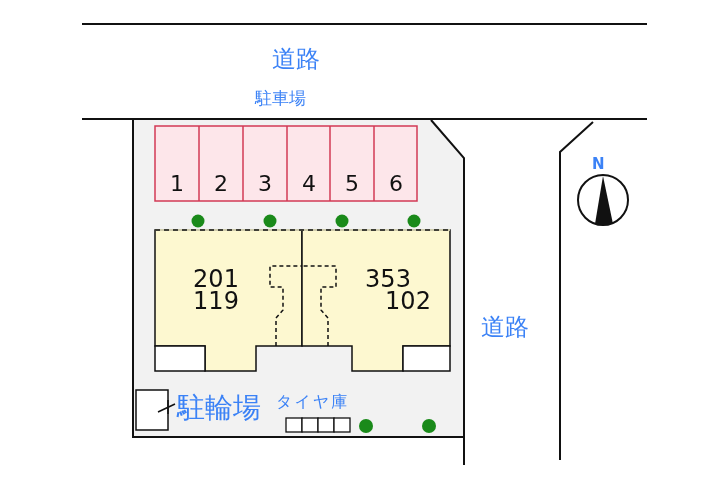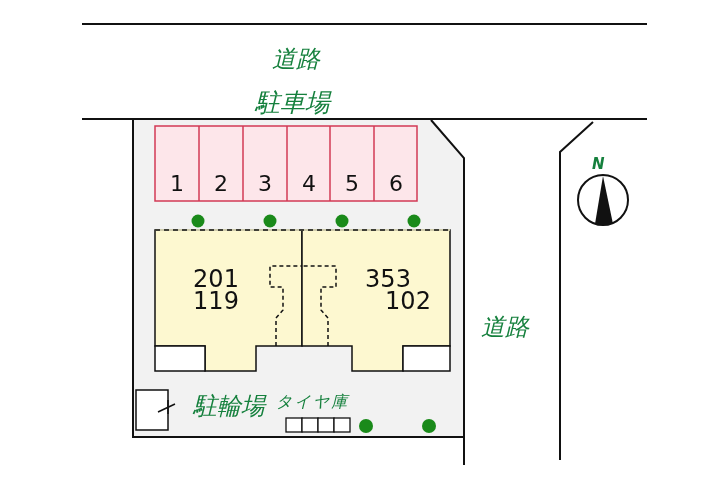--- a/index.html
+++ b/index.html
@@ -1,23 +1,23 @@
 <!DOCTYPE html>
 <html><head>
 <meta charset="utf-8">
 <style>
   html, body { margin: 0; padding: 0; background: #ffffff; }
   body { width: 720px; height: 480px; position: relative; overflow: hidden;
          font-family: "DejaVu Sans", sans-serif; color: #111; }
   svg { position: absolute; left: 0; top: 0; }
-  .lbl { position: absolute; white-space: nowrap; line-height: 1; color: #15803d; font-style: italic; }
+  .lbl { position: absolute; white-space: nowrap; line-height: 1; color: #3b82f6; }
   .road-top { left: 272px; top: 47px; font-size: 24px; }
-  .parking-title { left: 255px; top: 90px; font-size: 25px; }
+  .parking-title { left: 255px; top: 90px; font-size: 17px; }
   .road-right { left: 481px; top: 315px; font-size: 24px; }
-  .bike { left: 193px; top: 394px; font-size: 24px; }
+  .bike { left: 177px; top: 394px; font-size: 28px; }
   .tire { left: 276px; top: 394px; font-size: 16px; letter-spacing: 2px; }
   .stall-num { position: absolute; top: 173px; width: 44px; text-align: center;
                font-size: 22px; line-height: 1; }
   .unit { position: absolute; font-size: 24px; line-height: 22px; text-align: center; width: 70px; }
   .north { left: 592px; top: 157px; font-size: 15px; font-weight: bold; }
 </style>
 </head>
 <body>
 
 <svg width="720" height="480" viewBox="0 0 720 480">

